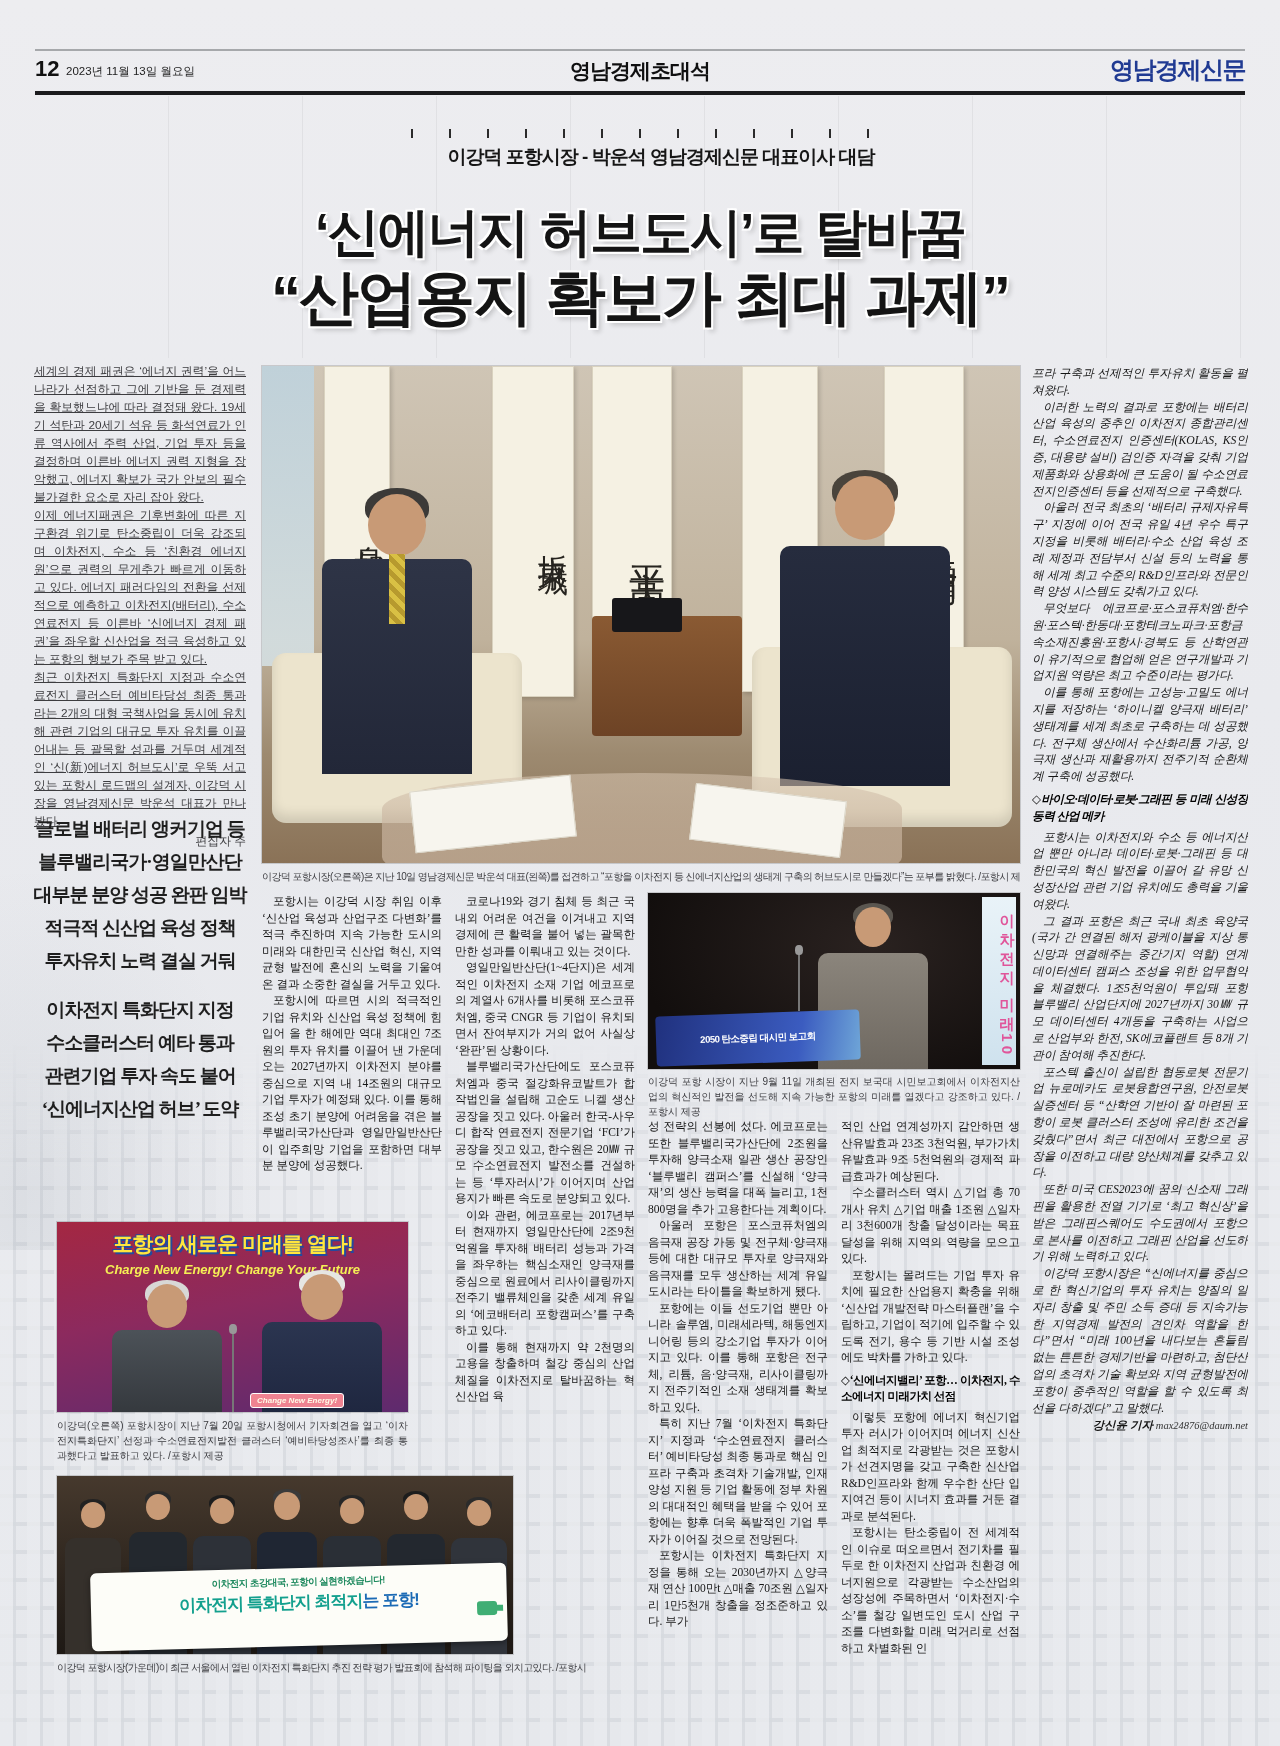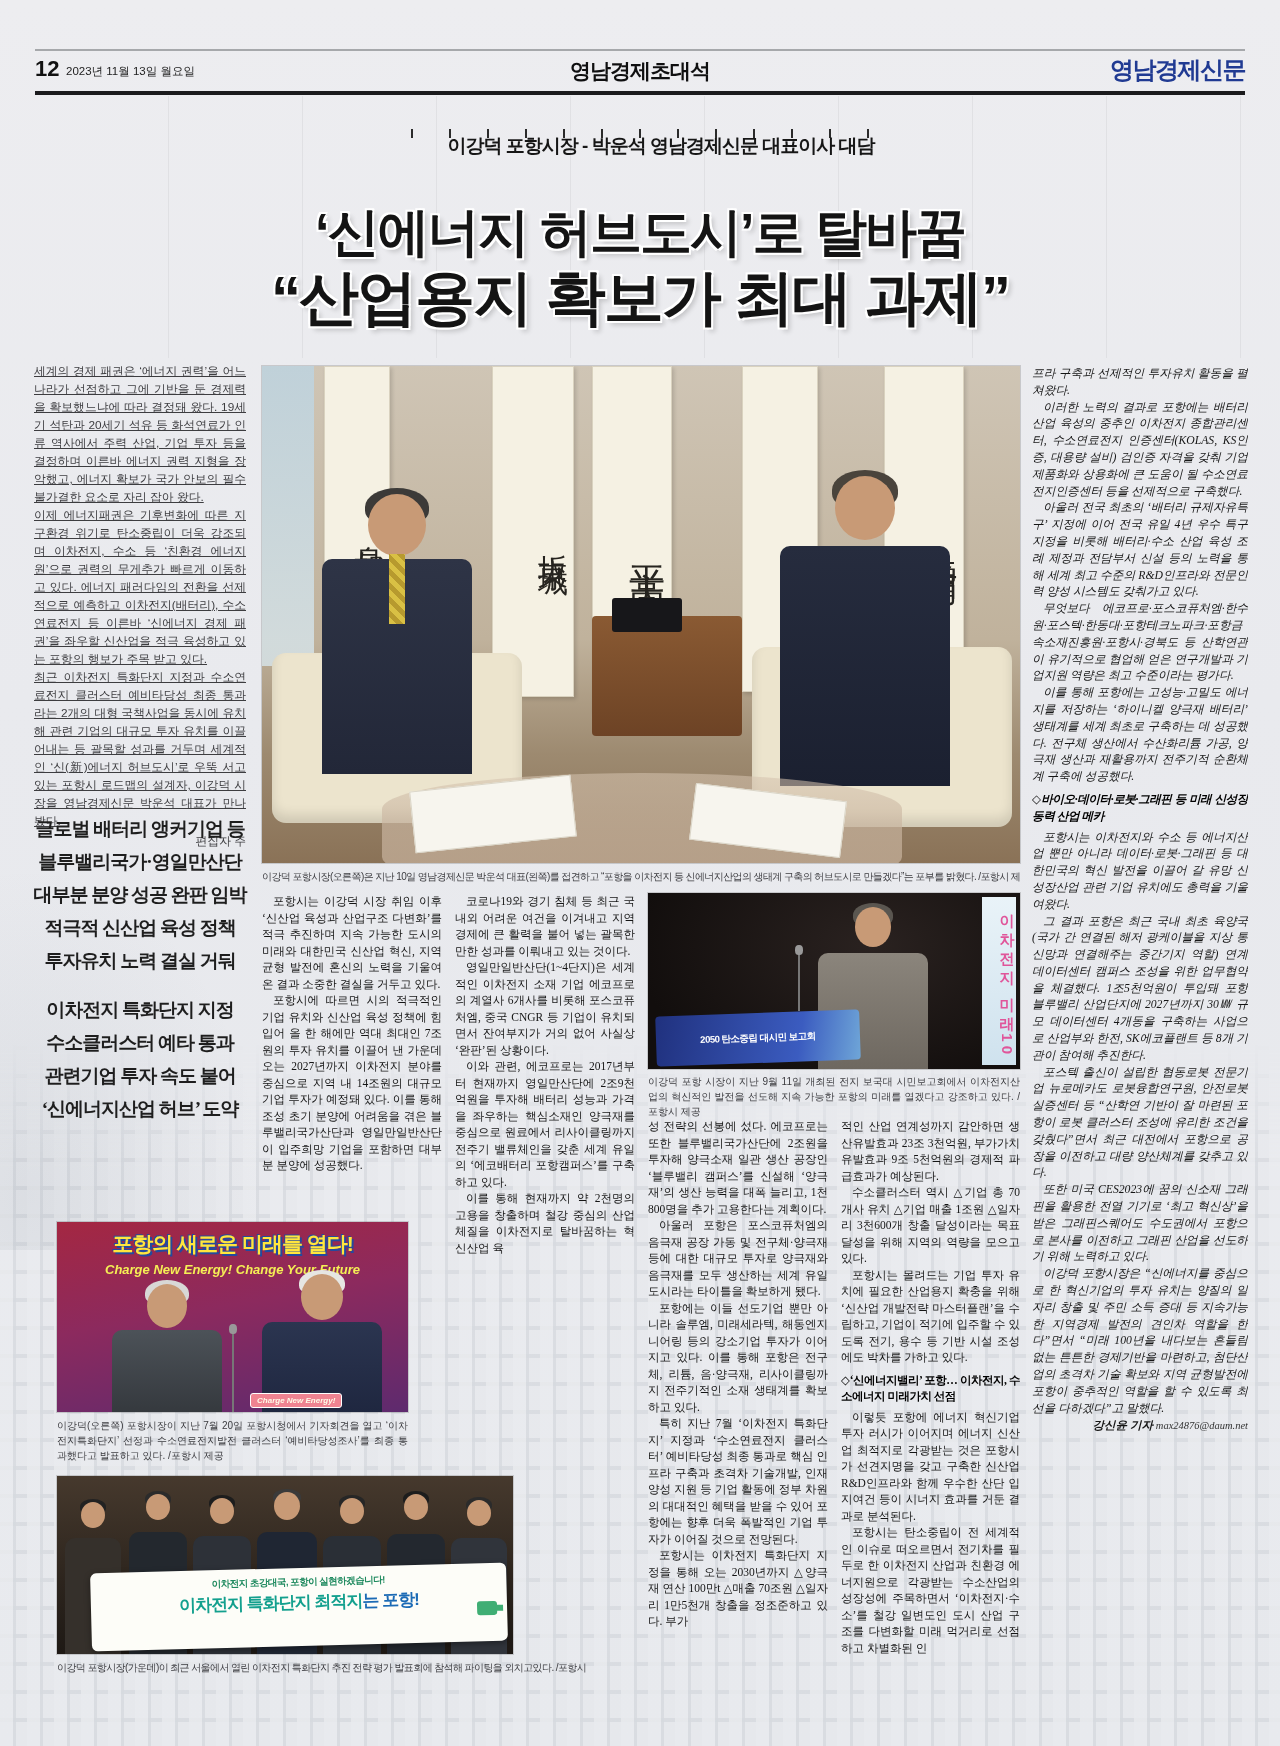--- a/index.html
+++ b/index.html
@@ -21,21 +21,21 @@
   
   .rule-thin{position:absolute;left:35px;right:35px;top:49px;height:2px;background:#a6a8ab;}
   .rule-thick{position:absolute;left:35px;right:35px;top:91px;height:4px;background:#1b1b1d;}
   .pageno{position:absolute;left:35px;top:56px;font-size:22px;font-weight:bold;color:#111;}
   .dateline{position:absolute;left:66px;top:64px;font-size:11.5px;color:#222;}
   .section-title{position:absolute;left:0;right:0;top:57px;text-align:center;font-size:21px;font-weight:bold;letter-spacing:-1px;color:#0f0f10;}
   .masthead{position:absolute;right:35px;top:54px;font-size:24px;font-weight:700;letter-spacing:-1.5px;color:#203a92;}
   
   .ticks{position:absolute;left:0;right:0;top:129px;display:flex;justify-content:center;gap:36px;}
   .ticks i{width:2px;height:9px;background:#2b2b2b;display:block;}
-  .kicker{position:absolute;left:0;right:0;top:133px;text-align:center;font-size:19px;font-weight:bold;letter-spacing:-1px;color:#161616;padding-left:42px;}
+  .kicker{position:absolute;left:0;right:0;top:144px;text-align:center;font-size:19px;font-weight:bold;letter-spacing:-1px;color:#161616;padding-left:42px;}
   
   .hl{position:absolute;left:0;width:1280px;text-align:center;font-weight:900;color:#141414;letter-spacing:-2px;
       text-shadow:2px 2px 0 #fff,-2px -2px 0 #fff,2px -2px 0 #fff,-2px 2px 0 #fff,4px 4px 5px rgba(0,0,0,.18);}
   .hl1{top:198px;font-size:52px;}
   .hl2{top:258px;font-size:60px;}
   
   .lead{position:absolute;left:34px;top:362px;width:212px;font-size:11.8px;line-height:18px;color:#3d3d40;text-align:justify;}
   .lead p{margin:0;text-decoration:underline;}
   .editor-note{display:block;text-align:right;margin-top:2px;color:#3d3d40;}
   
@@ -186,20 +186,21 @@
   <div class="cap cap-oneline" style="left:262px;top:869px;width:758px;">이강덕 포항시장(오른쪽)은 지난 10일 영남경제신문 박운석 대표(왼쪽)를 접견하고 “포항을 이차전지 등 신에너지산업의 생태계 구축의 허브도시로 만들겠다”는 포부를 밝혔다. /포항시 제공</div>
 
   <div class="bcol col-a">
     <p>포항시는 이강덕 시장 취임 이후 ‘신산업 육성과 산업구조 다변화’를 적극 추진하며 지속 가능한 도시의 미래와 대한민국 신산업 혁신, 지역 균형 발전에 혼신의 노력을 기울여온 결과 소중한 결실을 거두고 있다.</p>
     <p>포항시에 따르면 시의 적극적인 기업 유치와 신산업 육성 정책에 힘입어 올 한 해에만 역대 최대인 7조원의 투자 유치를 이끌어 낸 가운데 오는 2027년까지 이차전지 분야를 중심으로 지역 내 14조원의 대규모 기업 투자가 예정돼 있다. 이를 통해 조성 초기 분양에 어려움을 겪은 블루밸리국가산단과 영일만일반산단이 입주희망 기업을 포함하면 대부분 분양에 성공했다.</p>
   </div>
 
   <div class="bcol col-b">
     <p>코로나19와 경기 침체 등 최근 국내외 어려운 여건을 이겨내고 지역 경제에 큰 활력을 불어 넣는 괄목한 만한 성과를 이뤄내고 있는 것이다.</p>
     <p>영일만일반산단(1~4단지)은 세계적인 이차전지 소재 기업 에코프로의 계열사 6개사를 비롯해 포스코퓨처엠, 중국 CNGR 등 기업이 유치되면서 잔여부지가 거의 없어 사실상 ‘완판’된 상황이다.</p>
+    <p>블루밸리국가산단에도 포스코퓨처엠과 중국 절강화유코발트가 합작법인을 설립해 고순도 니켈 생산 공장을 짓고 있다. 아울러 한국-사우디 합작 연료전지 전문기업 ‘FCI’가 공장을 짓고 있고, 한수원은 20㎿ 규모 수소연료전지 발전소를 건설하는 등 ‘투자러시’가 이어지며 산업 용지가 빠른 속도로 분양되고 있다.</p>
     <p>이와 관련, 에코프로는 2017년부터 현재까지 영일만산단에 2조9천억원을 투자해 배터리 성능과 가격을 좌우하는 핵심소재인 양극재를 중심으로 원료에서 리사이클링까지 전주기 밸류체인을 갖춘 세계 유일의 ‘에코배터리 포항캠퍼스’를 구축하고 있다.</p>
     <p>이를 통해 현재까지 약 2천명의 고용을 창출하며 철강 중심의 산업 체질을 이차전지로 탈바꿈하는 혁신산업 육</p>
   </div>
 
   <div class="photo ph-brief">
     <div class="person" style="right:92px;top:14px;width:110px;height:162px;">
       <div class="hair" style="top:-4px;width:40px;height:24px;background:#5a5650;"></div>
       <div class="head" style="width:36px;height:40px;"></div>
       <div class="suit" style="height:116px;background:linear-gradient(180deg,#8b857c,#6e6860);"></div>
     </div>
@@ -251,21 +252,21 @@
       <div class="hair" style="top:-4px;width:44px;height:26px;background:#d8d8d6;"></div>
       <div class="head" style="width:40px;height:44px;"></div>
       <div class="suit" style="height:82px;background:linear-gradient(180deg,#4c5258,#35393e);"></div>
     </div>
     <div class="person" style="left:205px;top:52px;width:120px;height:138px;">
       <div class="hair" style="top:-4px;width:46px;height:26px;background:#e6e6e2;"></div>
       <div class="head" style="width:42px;height:46px;"></div>
       <div class="suit" style="height:90px;background:linear-gradient(180deg,#2b3550,#1f2740);"></div>
     </div>
     <div class="mic" style="left:175px;top:110px;height:80px;"></div>
-    <div class="press-badge">Charge New Energy!</div>
+    <div class="press-badge">Change New Energy!</div>
   </div>
   <div class="cap" style="left:57px;top:1418px;width:351px;">이강덕(오른쪽) 포항시장이 지난 7월 20일 포항시청에서 기자회견을 열고 ‘이차전지특화단지’ 선정과 수소연료전지발전 클러스터 ‘예비타당성조사’를 최종 통과했다고 발표하고 있다. /포항시 제공</div>
 
   <div class="photo ph-group">
     <div class="person" style="left:8px;top:26px;width:56px;height:152px;">
         <div class="hair" style="top:-3px;width:26px;height:16px;background:#222;"></div>
         <div class="head" style="width:24px;height:26px;"></div>
         <div class="suit" style="height:116px;background:#35302b;"></div>
       </div>
     <div class="person" style="left:72px;top:18px;width:58px;height:160px;">

